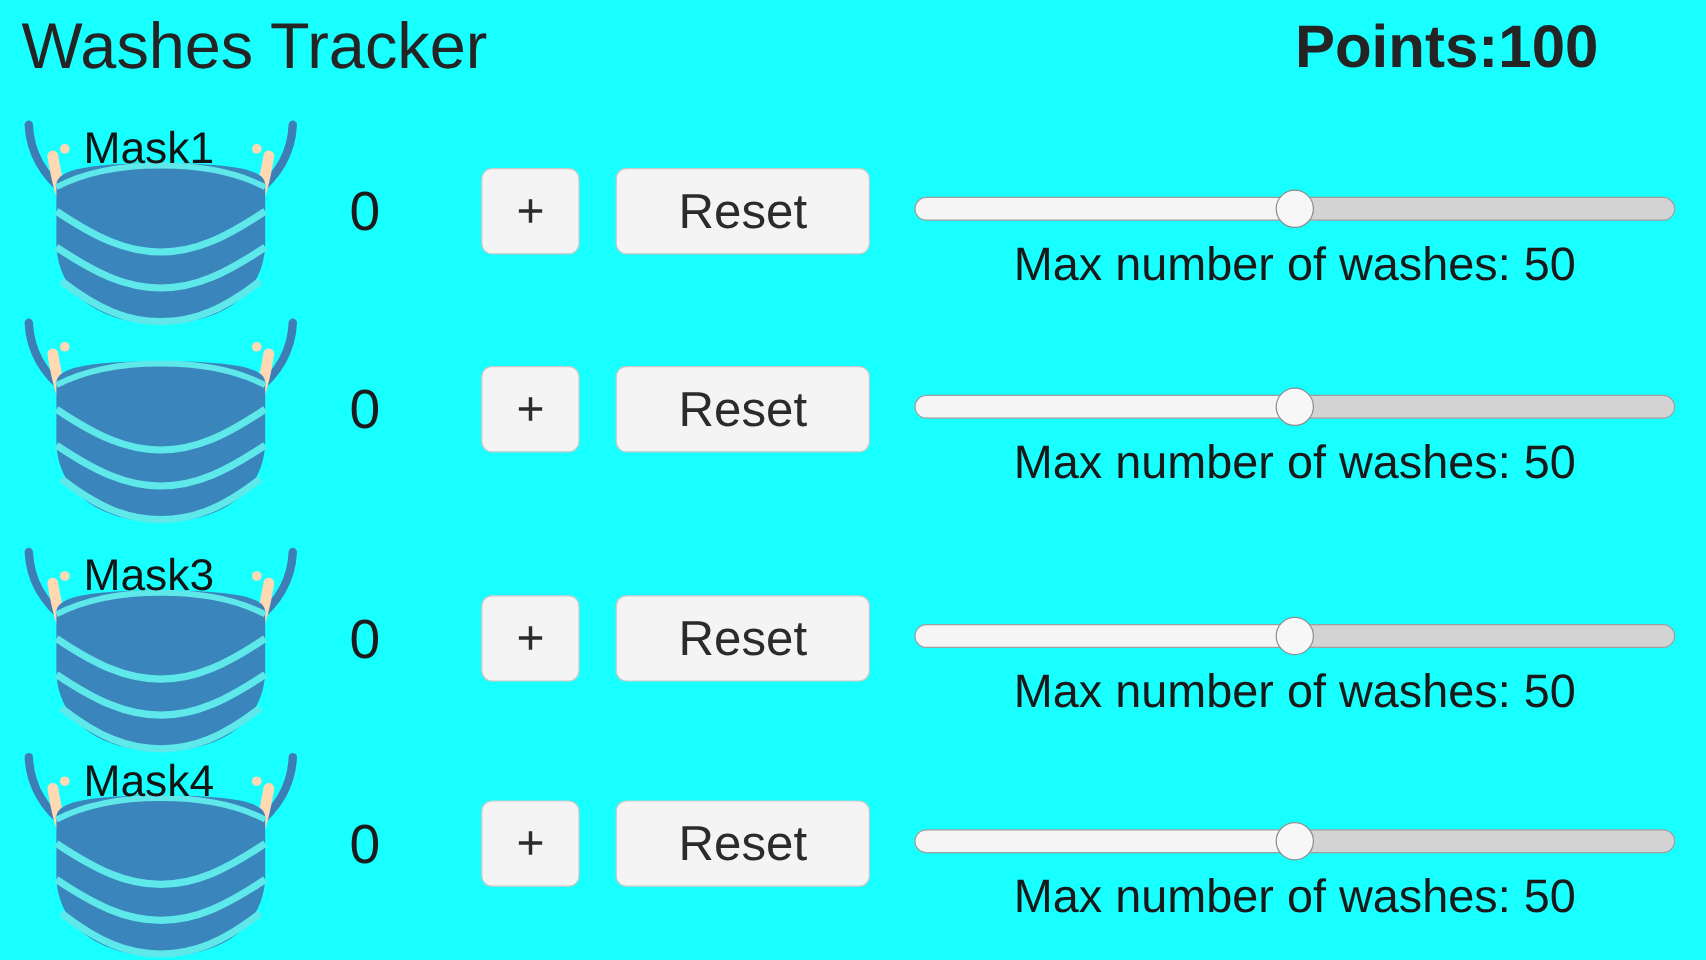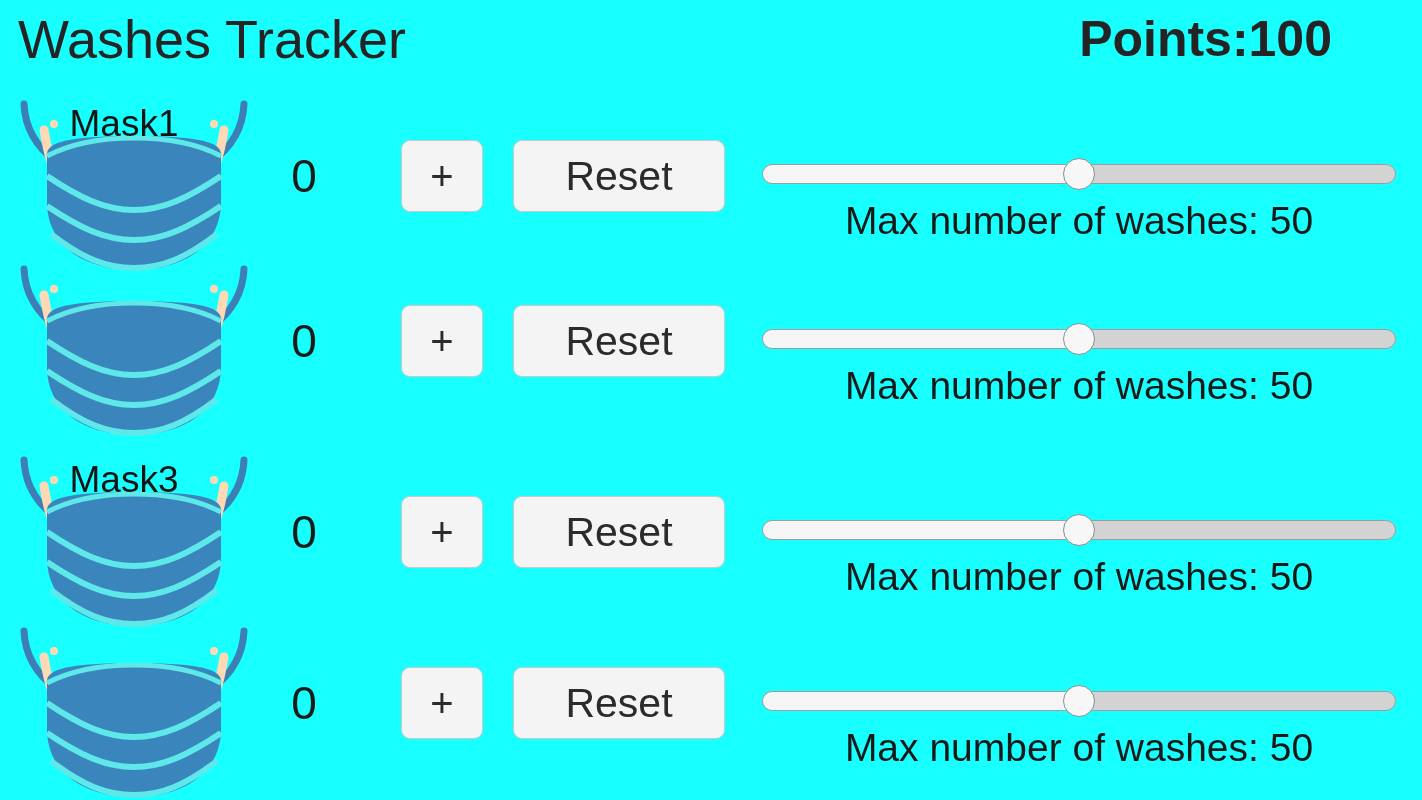--- a/index.html
+++ b/index.html
@@ -277,20 +277,21 @@
       <path d="M214 32 C212 44 210 56 206 66" fill="none" stroke="#ffd9b3" stroke-width="9" stroke-linecap="round"></path>
       <circle cx="44" cy="26" r="4" fill="#ffd9b3"></circle>
       <circle cx="204" cy="26" r="4" fill="#ffd9b3"></circle>
       <path d="M37 56 C37 44 60 38 124 38 C188 38 211 44 211 56 L211 104 C211 146 176 172 124 172 C72 172 37 146 37 104 Z" fill="#3a86bc"></path>
       <path d="M37 58 C60 46 90 40 124 40 C158 40 188 46 211 58" fill="none" stroke="#5fe8ea" stroke-width="5"></path>
       <path d="M37 78 C70 100 95 112 124 112 C153 112 178 100 211 78" fill="none" stroke="#5fe8ea" stroke-width="6"></path>
       <path d="M37 108 C70 130 95 142 124 142 C153 142 178 130 211 108" fill="none" stroke="#5fe8ea" stroke-width="6"></path>
       <path d="M41 136 C72 160 96 170 124 170 C152 170 176 160 207 136" fill="none" stroke="#5fe8ea" stroke-width="6"></path>
     </svg>
   </div>
+  <div class="mask-label">Mask4</div>
   <div class="wash-count">0</div>
   <button class="btn btn-increment">+</button>
   <button class="btn btn-reset">Reset</button>
   <div class="slider-wrap">
     <div class="slider-track">
       <div class="slider-fill" style="width: 50%;"></div>
     </div>
     <div class="slider-thumb" style="left: 319px;"></div>
   </div>
   <div class="slider-caption">Max number of washes: 50</div>

